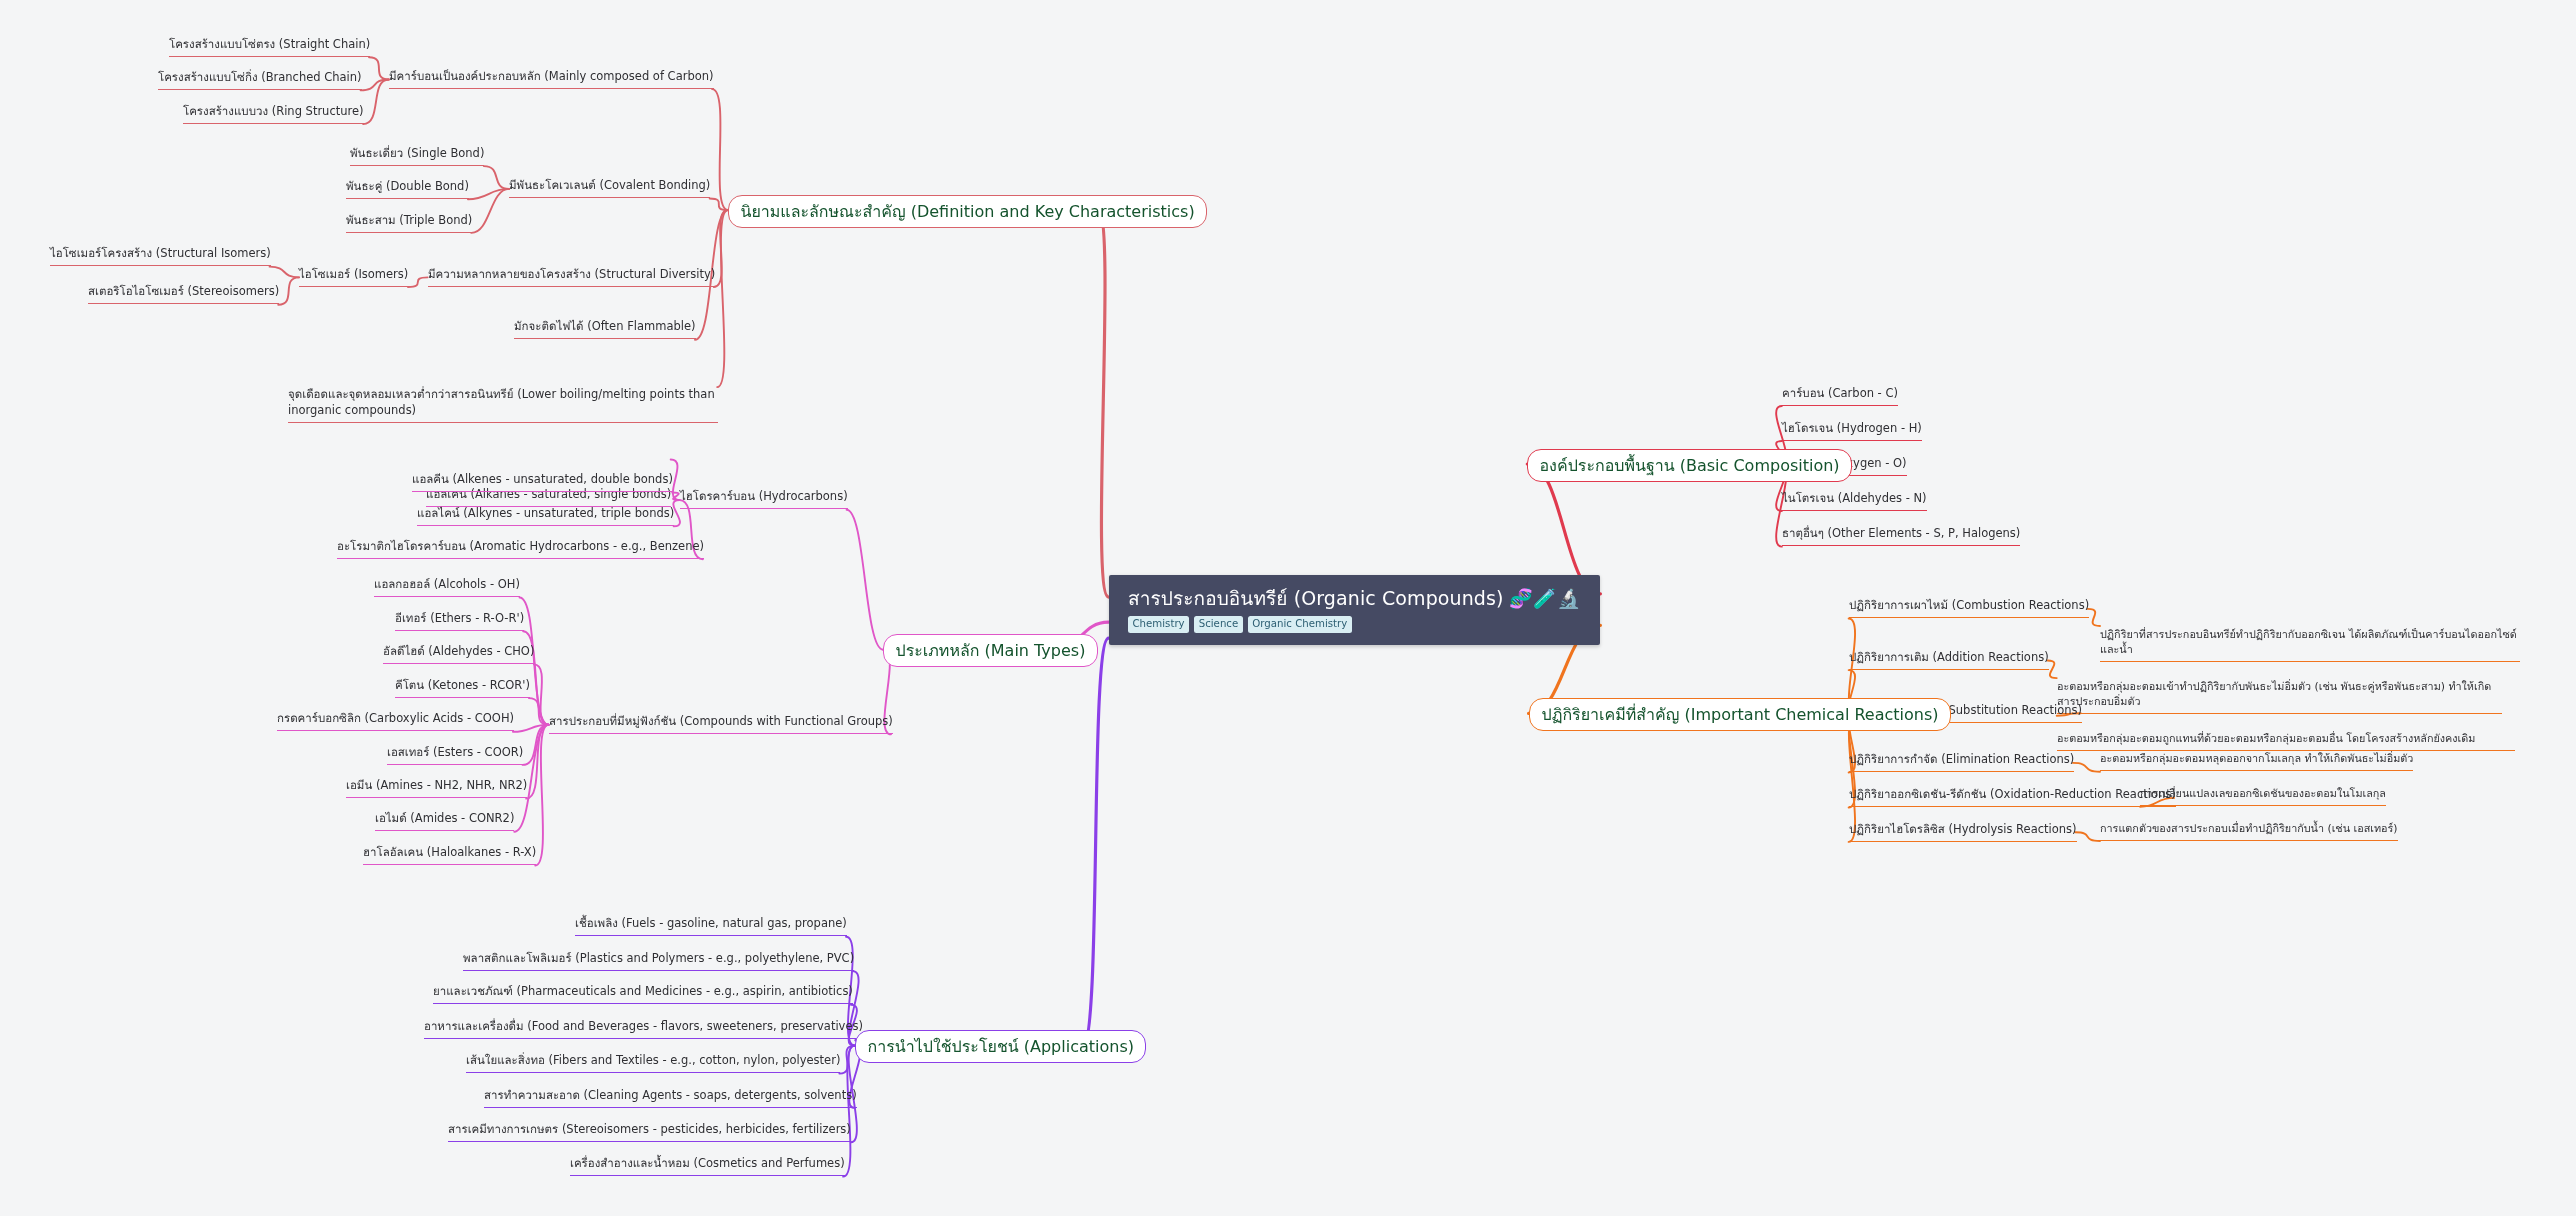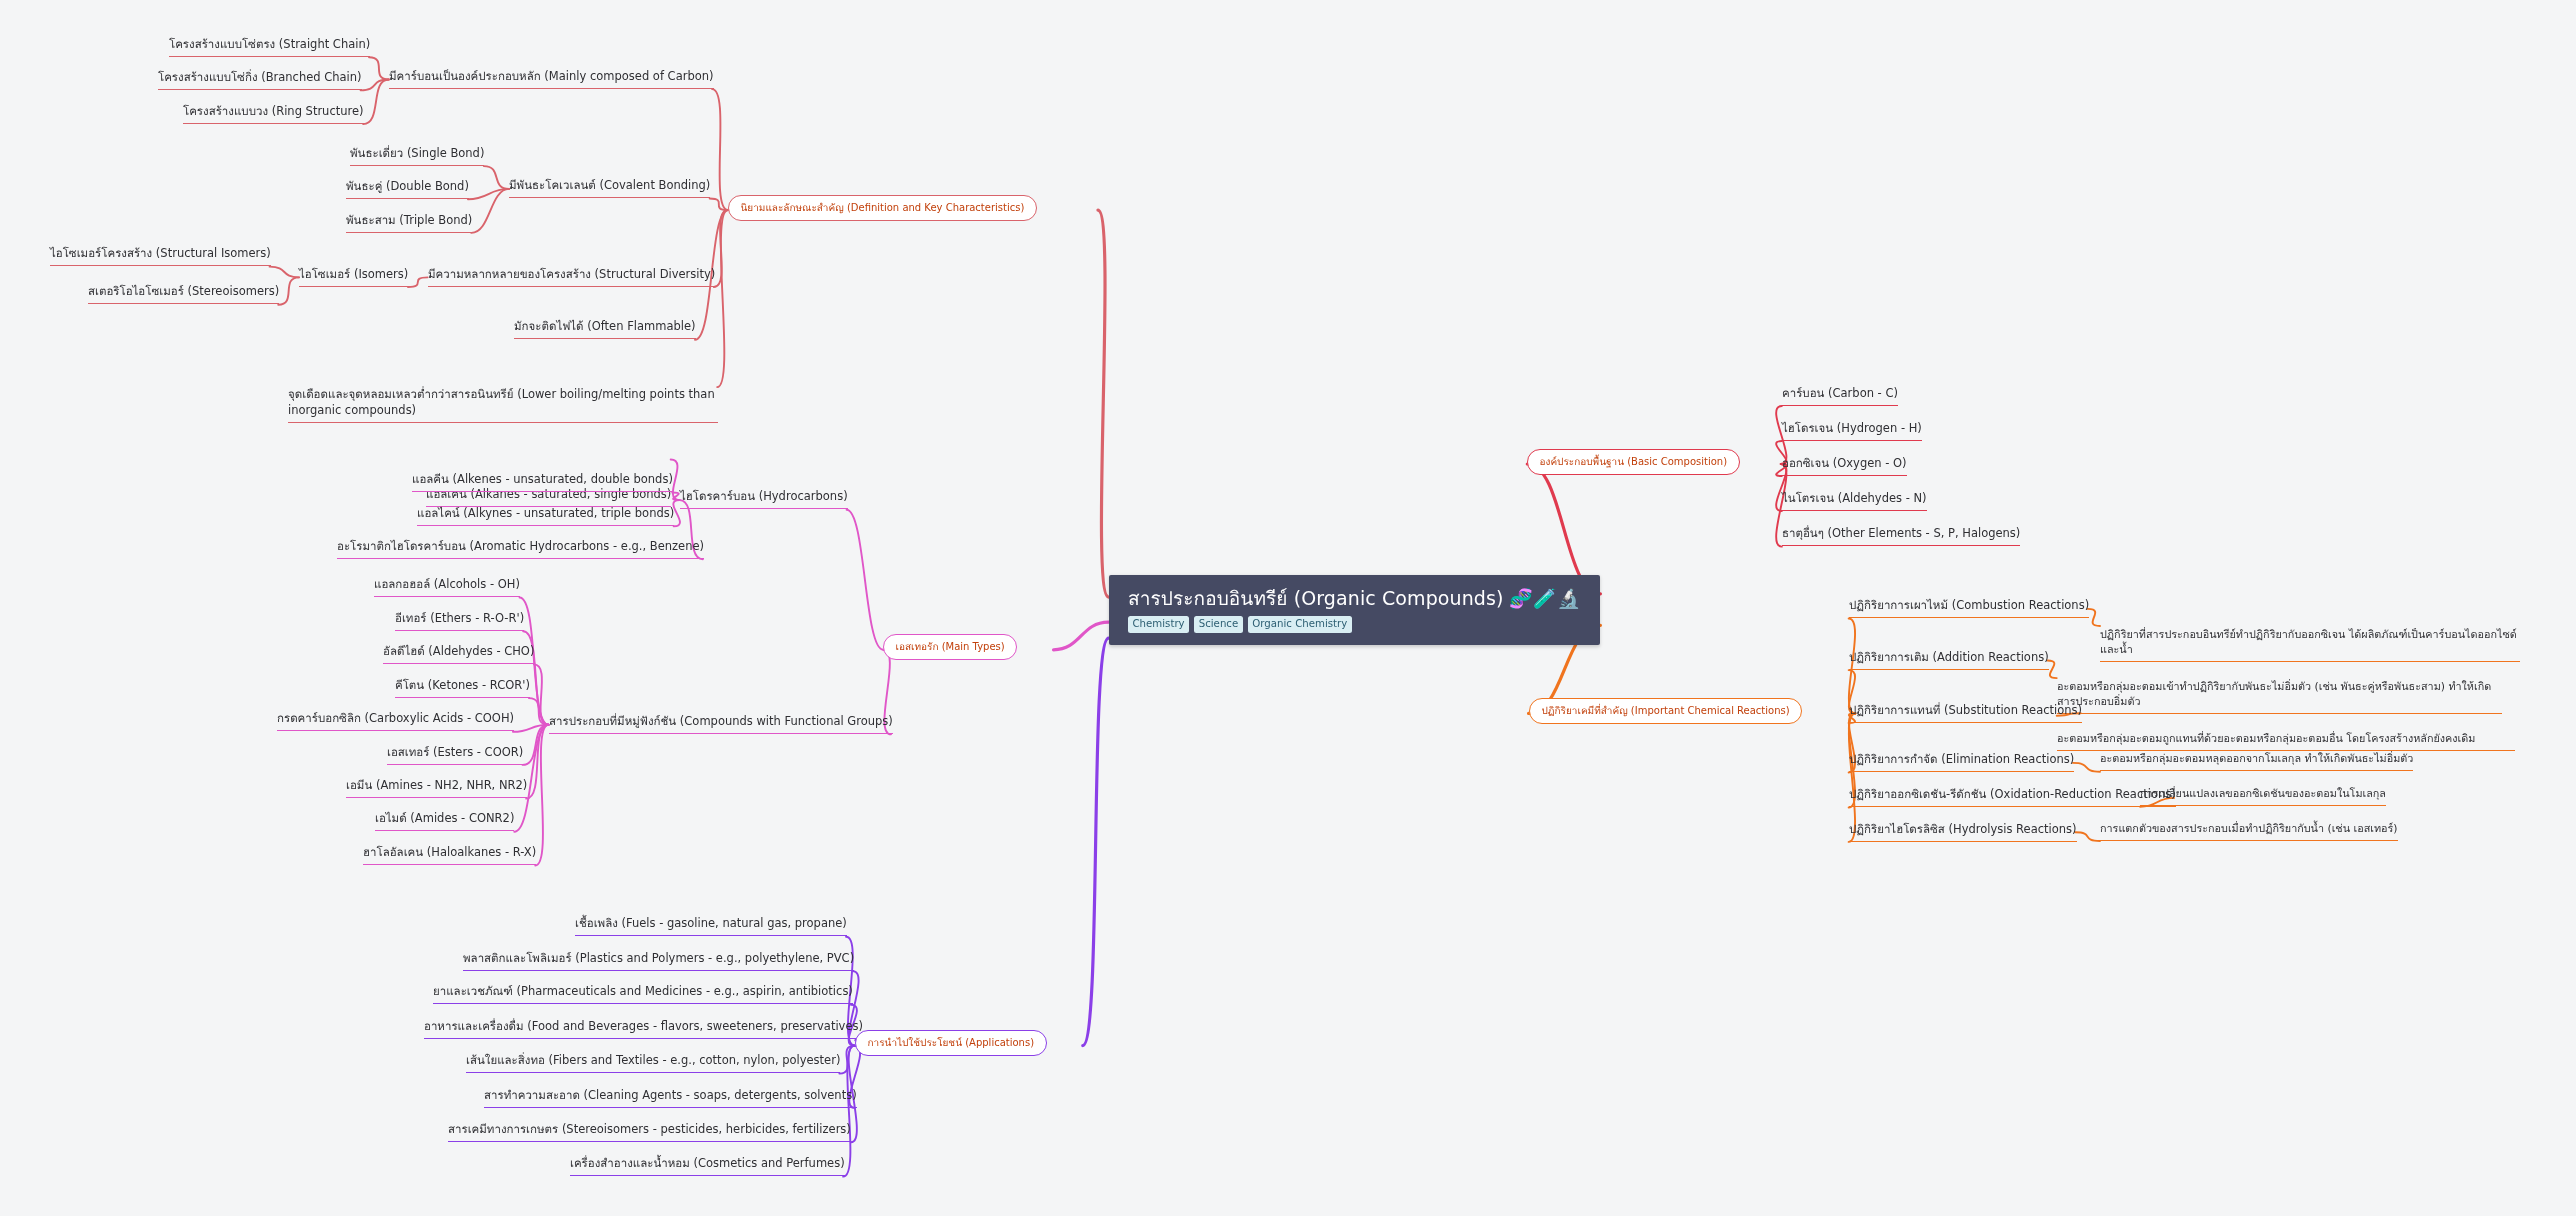--- a/index.html
+++ b/index.html
@@ -52,23 +52,23 @@
     white-space: nowrap;
   }
 
   
   .branch-node {
     position: absolute;
     background: #ffffff;
     border: 1.9px solid #000;
     border-radius: 14px;
     padding: 5.7px 11.5px 6.4px 11.5px;
-    font-size: 10px;
+    font-size: 16px;
     line-height: 1.2;
-    color: #c2410c;
+    color: #14532d;
     white-space: nowrap;
     z-index: 20;
   }
 
   
   .leaf {
     position: absolute;
     font-size: 11.5px;
     line-height: 1.35;
     color: #2f2f33;
@@ -155,21 +155,21 @@
       <span class="root-tag">Chemistry</span>
       <span class="root-tag">Science</span>
       <span class="root-tag">Organic Chemistry</span>
     </div>
   </div>
 
   <div class="branch-node" style="left:728px; top:195px; border-color:#d9636b;">นิยามและลักษณะสำคัญ (Definition and Key Characteristics)</div>
 
   <div class="branch-node" style="left:1527px; top:449px; border-color:#e03a4e;">องค์ประกอบพื้นฐาน (Basic Composition)</div>
 
-  <div class="branch-node" style="left:883px; top:634px; border-color:#e056c8;">เอสเทอรัก (Main Types)</div>
+  <div class="branch-node" style="left:883px; top:634px; border-color:#e056c8;">ประเภทหลัก (Main Types)</div>
 
   <div class="branch-node" style="left:1529px; top:698px; border-color:#f0741e;">ปฏิกิริยาเคมีที่สำคัญ (Important Chemical Reactions)</div>
 
   <div class="branch-node" style="left:855px; top:1030px; border-color:#8b3fe8;">การนำไปใช้ประโยชน์ (Applications)</div>
 
   <div class="leaf" style="left:389px; top:69px; border-bottom:1.9px solid #d9636b;">มีคาร์บอนเป็นองค์ประกอบหลัก (Mainly composed of Carbon)</div>
 
   <div class="leaf ta-right" style="left:169px; top:37px; border-bottom:1.9px solid #d9636b;">โครงสร้างแบบโซ่ตรง (Straight Chain)</div>
   <div class="leaf ta-right" style="left:158px; top:70px; border-bottom:1.9px solid #d9636b;">โครงสร้างแบบโซ่กิ่ง (Branched Chain)</div>
   <div class="leaf ta-right" style="left:183px; top:104px; border-bottom:1.9px solid #d9636b;">โครงสร้างแบบวง (Ring Structure)</div>

